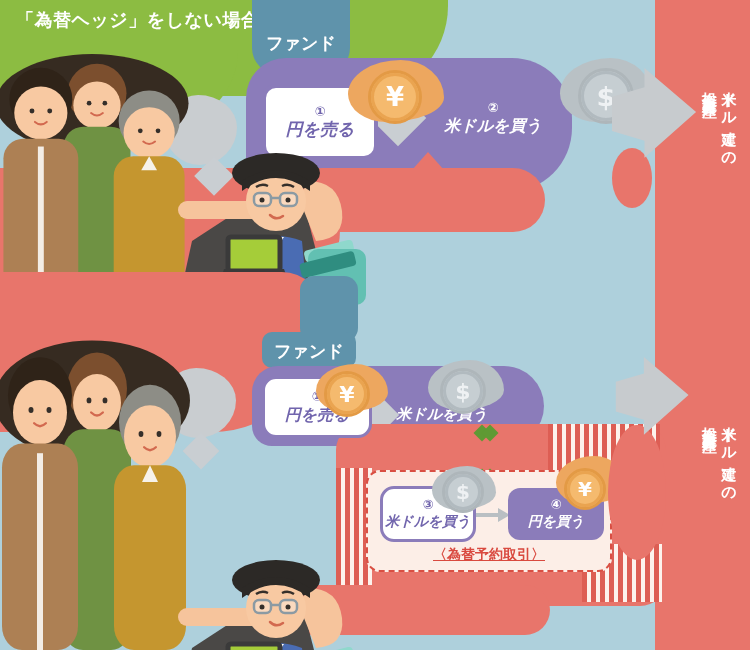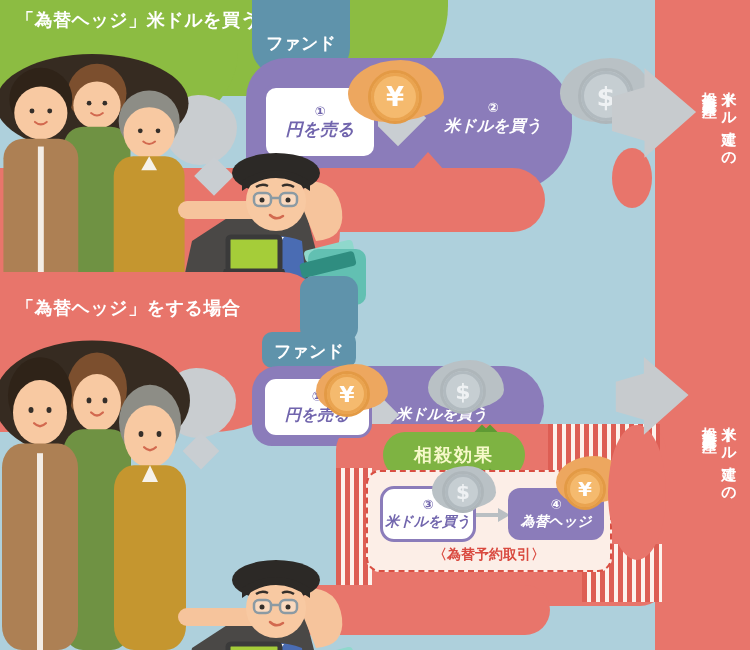--- a/index.html
+++ b/index.html
@@ -39,21 +39,21 @@
         font-weight:bold;box-sizing:border-box;}
   .coin-yen{background:#f5ba6e;border:3px solid #e39a45;color:#fff;
             box-shadow:inset 0 0 0 3px rgba(224,146,57,.55);}
   .coin-usd{background:#c6ced2;border:3px solid #aeb6ba;color:#eef1f3;
             box-shadow:inset 0 0 0 3px rgba(160,170,175,.55);}
   .coin-halo-orange{background:#eda75f;border-radius:55% 45% 60% 40%/55% 60% 40% 45%;}
   .coin-halo-gray{background:#b9c1c5;border-radius:55% 45% 60% 40%/55% 60% 40% 45%;}
   
   .stripes{background:repeating-linear-gradient(90deg,#dd5e54 0 5px,#fdf2ec 5px 9px);}
   .forward-frame{background:#fceee7;border:2px dashed #d94f43;border-radius:14px;box-sizing:border-box;}
-  .forward-label{color:#d9493f;font-weight:bold;font-size:14px;text-align:center;white-space:nowrap;}
+  .forward-label{color:#d9493f;font-weight:bold;font-size:14px;text-align:center;white-space:nowrap;text-decoration:underline;}
   .offset-banner{background:#7eb342;border-radius:22px/50%;color:#f6f9c9;font-weight:bold;
       font-size:18px;display:flex;align-items:center;justify-content:center;letter-spacing:2px;}
   .dd{width:12px;height:12px;background:#5f9a34;transform:rotate(45deg);display:inline-block;}
   .dd+.dd{margin-left:-4px;}
   .banner-tip{width:0;height:0;border-left:16px solid transparent;
       border-right:16px solid transparent;border-bottom:18px solid #e8756b;}
   .mini-arrow line{stroke:#b9bfc3;}
   .people{display:block;}
 </style>
 </head>
@@ -114,21 +114,21 @@
         <rect x="122" y="112" width="56" height="15" rx="4" fill="#2f8d80" transform="rotate(-14 150 120)"></rect>
       </g>
     </defs>
   </svg>
 
   <div class="abs asset-col"></div>
 
   <div class="abs green-blob" style="left:-12px;top:-16px;width:460px;height:112px;border-radius:0 0 90px 46px/0 0 90px 70px;"></div>
   <div class="abs green-blob" style="left:-12px;top:50px;width:250px;height:78px;border-radius:0 0 120px 60px;"></div>
   <div class="abs red-blob" style="left:-10px;top:168px;width:350px;height:142px;border-radius:0 60px 80px 0;"></div>
-  <div class="abs sec-title" style="left:16px;top:8px;">「為替ヘッジ」米ドルを買う</div>
+  <div class="abs sec-title" style="left:16px;top:8px;">「為替ヘッジ」をしない場合</div>
 
   <div class="abs blue-band" style="left:252px;top:0;width:98px;height:74px;border-radius:0 0 26px 26px;"></div>
   <div class="abs blue-band" style="left:254px;top:192px;width:52px;height:112px;border-radius:16px;"></div>
   <div class="abs fund-label" style="left:252px;top:32px;width:98px;">ファンド</div>
 
   <div class="abs gray-blob" style="left:165px;top:95px;width:72px;height:70px;"></div>
   <div class="abs diamond" style="left:200px;top:162px;width:28px;height:28px;"></div>
 
   <div class="abs purple-blob" style="left:246px;top:58px;width:326px;height:134px;border-radius:40px 60px 64px 30px;"></div>
   <div class="abs diamond" style="left:378px;top:98px;width:40px;height:40px;"></div>
@@ -162,21 +162,20 @@
   </div>
 
   <svg class="abs people" style="left:0;top:52px;" width="190" height="256" viewBox="0 0 190 260">
       <use href="#inv"></use>
     </svg>
   <svg class="abs people" style="left:178px;top:145px;" width="190" height="160" viewBox="0 0 190 160">
       <use href="#mgr"></use>
     </svg>
 
   <div class="abs red-blob" style="left:-10px;top:272px;width:332px;height:160px;border-radius:0 40px 110px 0;"></div>
-  <div class="abs sec-title" style="left:16px;top:296px;">「為替ヘッジ」をする場合</div>
 
   <div class="abs blue-band" style="left:300px;top:276px;width:58px;height:66px;border-radius:14px;"></div>
   <div class="abs blue-band" style="left:262px;top:332px;width:94px;height:36px;border-radius:10px;"></div>
   <div class="abs fund-label" style="left:262px;top:340px;width:94px;">ファンド</div>
 
   <div class="abs gray-blob" style="left:162px;top:368px;width:74px;height:70px;"></div>
   <div class="abs diamond" style="left:188px;top:438px;width:26px;height:26px;"></div>
 
   <div class="abs purple-blob" style="left:252px;top:366px;width:292px;height:80px;border-radius:26px 40px 40px 20px;"></div>
   <div class="abs diamond" style="left:363px;top:400px;width:30px;height:30px;"></div>
@@ -194,40 +193,39 @@
   <div class="abs coin coin-yen" style="left:324px;top:371px;width:46px;height:46px;font-size:22px;">¥</div>
 
   <div class="abs step-float" style="left:382px;top:382px;width:120px;height:50px;">
     <span class="step-num">②</span>
     <span class="step-label" style="font-size:15px;">米ドルを買う</span>
   </div>
   <div class="abs coin-halo-gray" style="left:428px;top:360px;width:76px;height:50px;"></div>
   <div class="abs coin coin-usd" style="left:440px;top:368px;width:46px;height:46px;font-size:22px;">$</div>
 
   <div class="abs" style="left:476px;top:424px;"><span class="dd"></span><span class="dd"></span></div>
-  <div class="abs offset-banner" style="left:383px;top:432px;width:142px;height:46px;">相殺効果</div>
   <div class="abs" style="left:476px;top:468px;"><span class="dd"></span><span class="dd"></span></div>
 
   <div class="abs forward-frame" style="left:366px;top:470px;width:246px;height:102px;"></div>
 
   <div class="abs step-box-white small" style="left:380px;top:486px;width:96px;height:56px;border-width:3px;">
     <span class="step-num">③</span>
     <span class="step-label">米ドルを買う</span>
   </div>
   <div class="abs coin-halo-gray" style="left:432px;top:466px;width:64px;height:44px;"></div>
   <div class="abs coin coin-usd" style="left:442px;top:471px;width:42px;height:42px;font-size:20px;">$</div>
 
   <svg class="abs mini-arrow" style="left:476px;top:508px;" width="34" height="14" viewBox="0 0 34 14">
     <line x1="0" y1="7" x2="24" y2="7" stroke-width="4"></line>
       <polygon points="22,0 34,7 22,14" fill="#b9bfc3"></polygon>
   </svg>
 
   <div class="abs step-box-purple small" style="left:508px;top:488px;width:96px;height:52px;">
     <span class="step-num">④</span>
-    <span class="step-label">為替ヘッジ</span>
+    <span class="step-label">円を買う</span>
   </div>
   <div class="abs coin-halo-orange" style="left:556px;top:456px;width:70px;height:48px;"></div>
   <div class="abs coin coin-yen" style="left:564px;top:468px;width:42px;height:42px;font-size:20px;">¥</div>
 
   <div class="abs forward-label" style="left:366px;top:546px;width:246px;">〈為替予約取引〉</div>
 
   <div class="abs red-blob" style="left:288px;top:585px;width:262px;height:50px;border-radius:25px/50%;"></div>
 
   <div class="abs red-blob" style="left:608px;top:425px;width:58px;height:135px;border-radius:50%;"></div>
   <svg class="abs" style="left:613px;top:352px;" width="80" height="86" viewBox="0 0 90 104">

